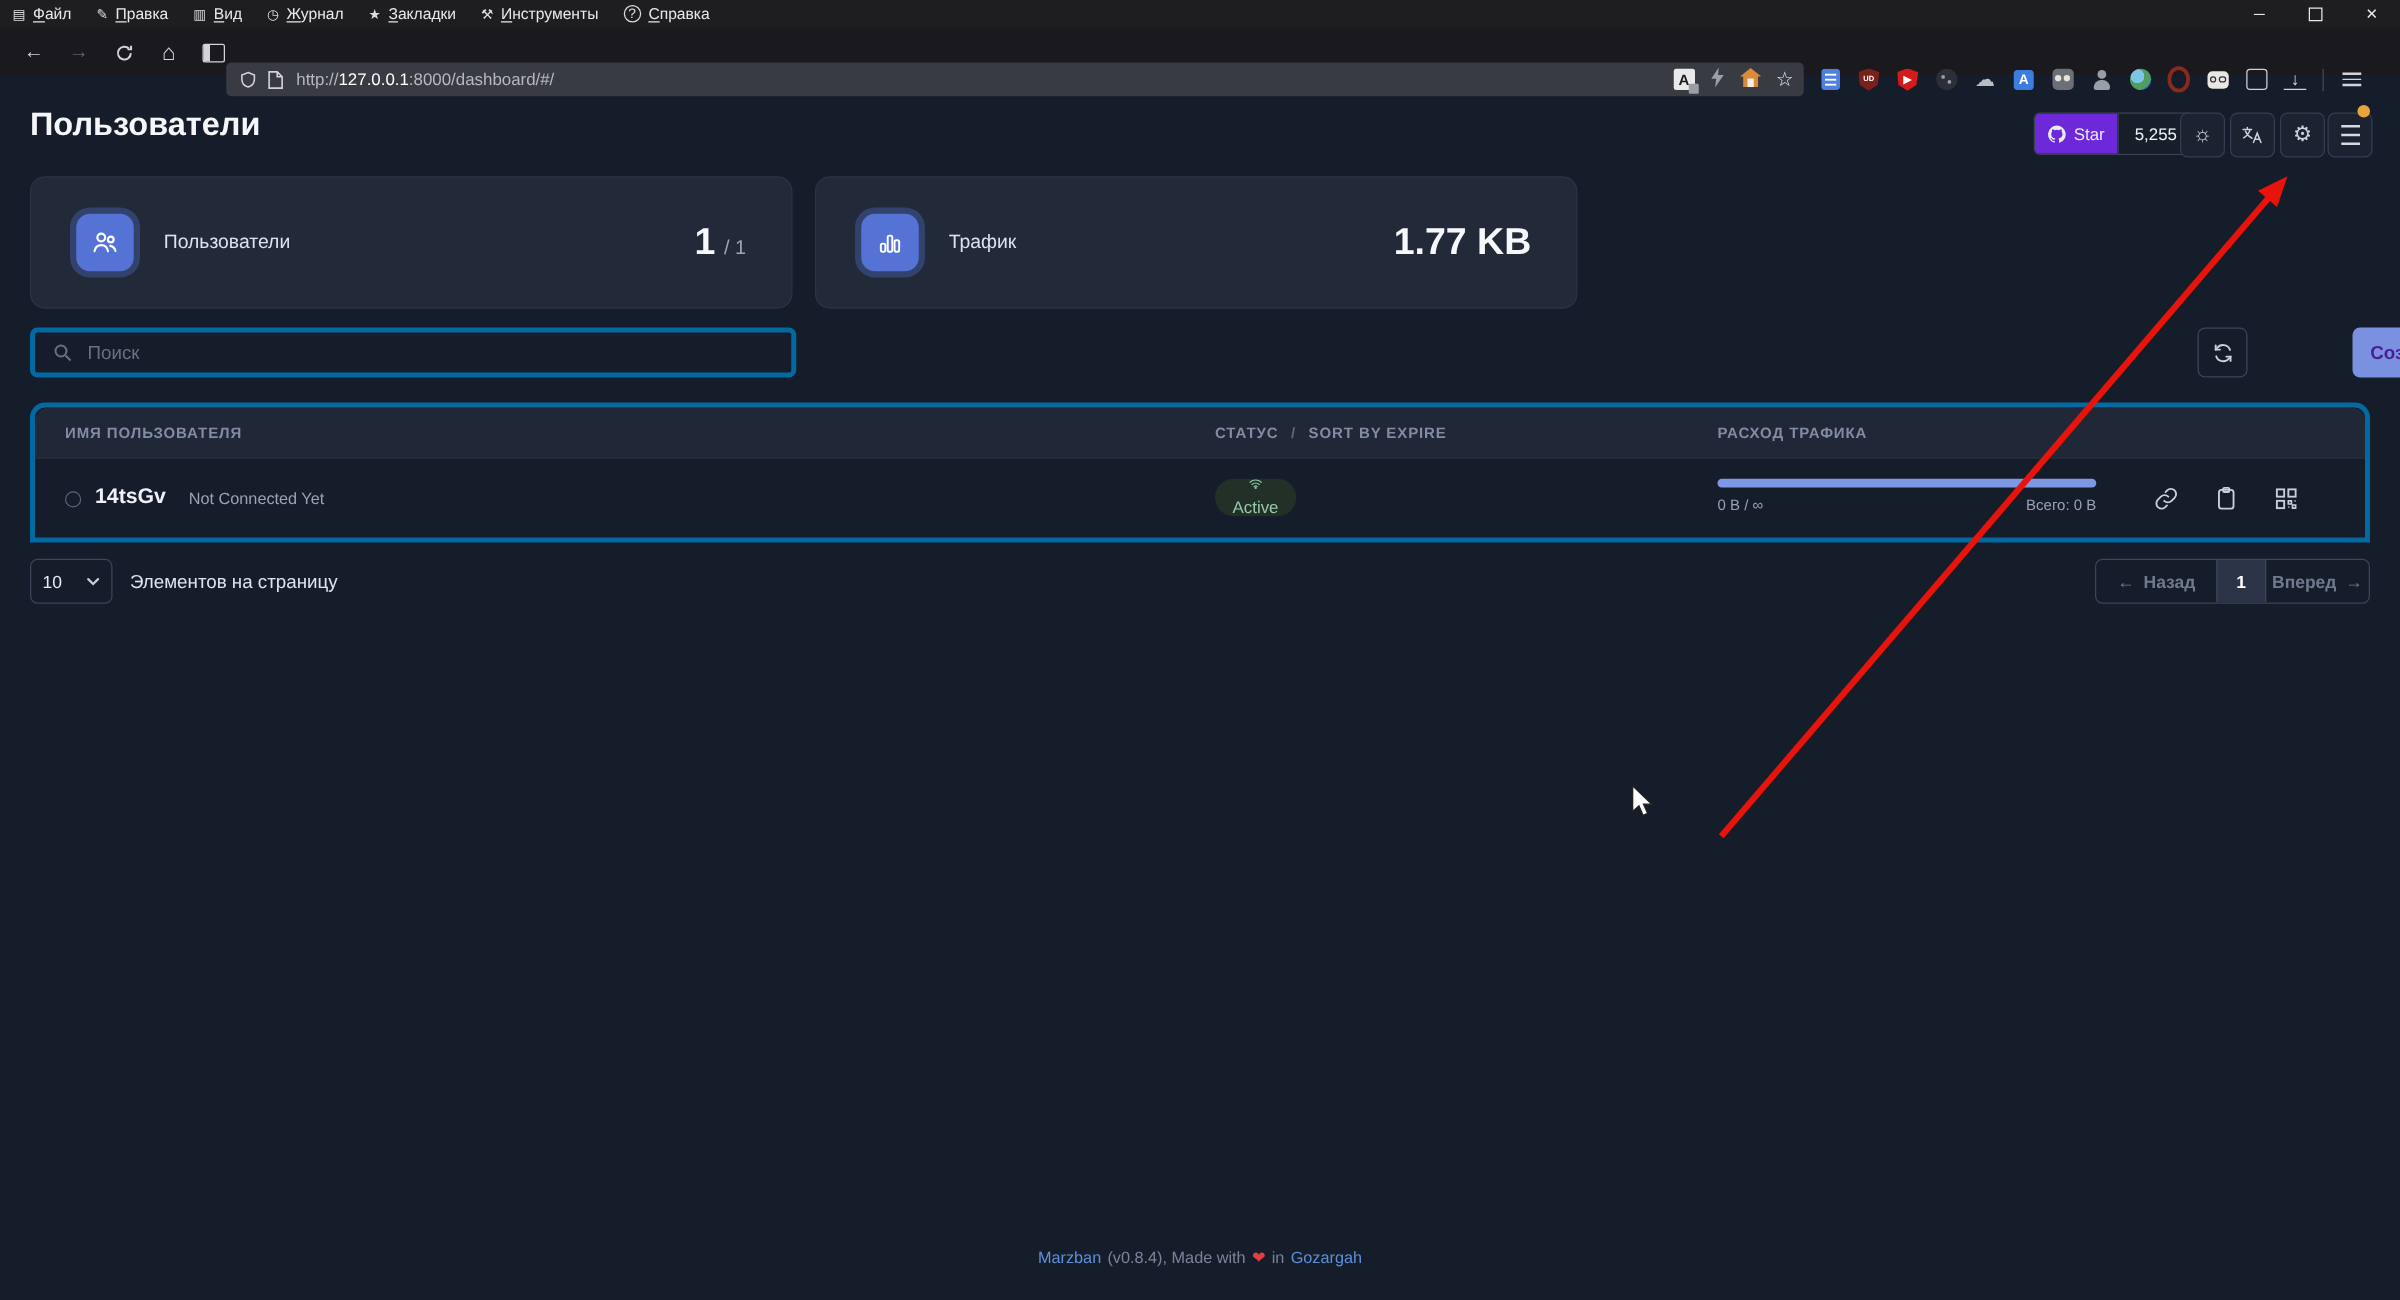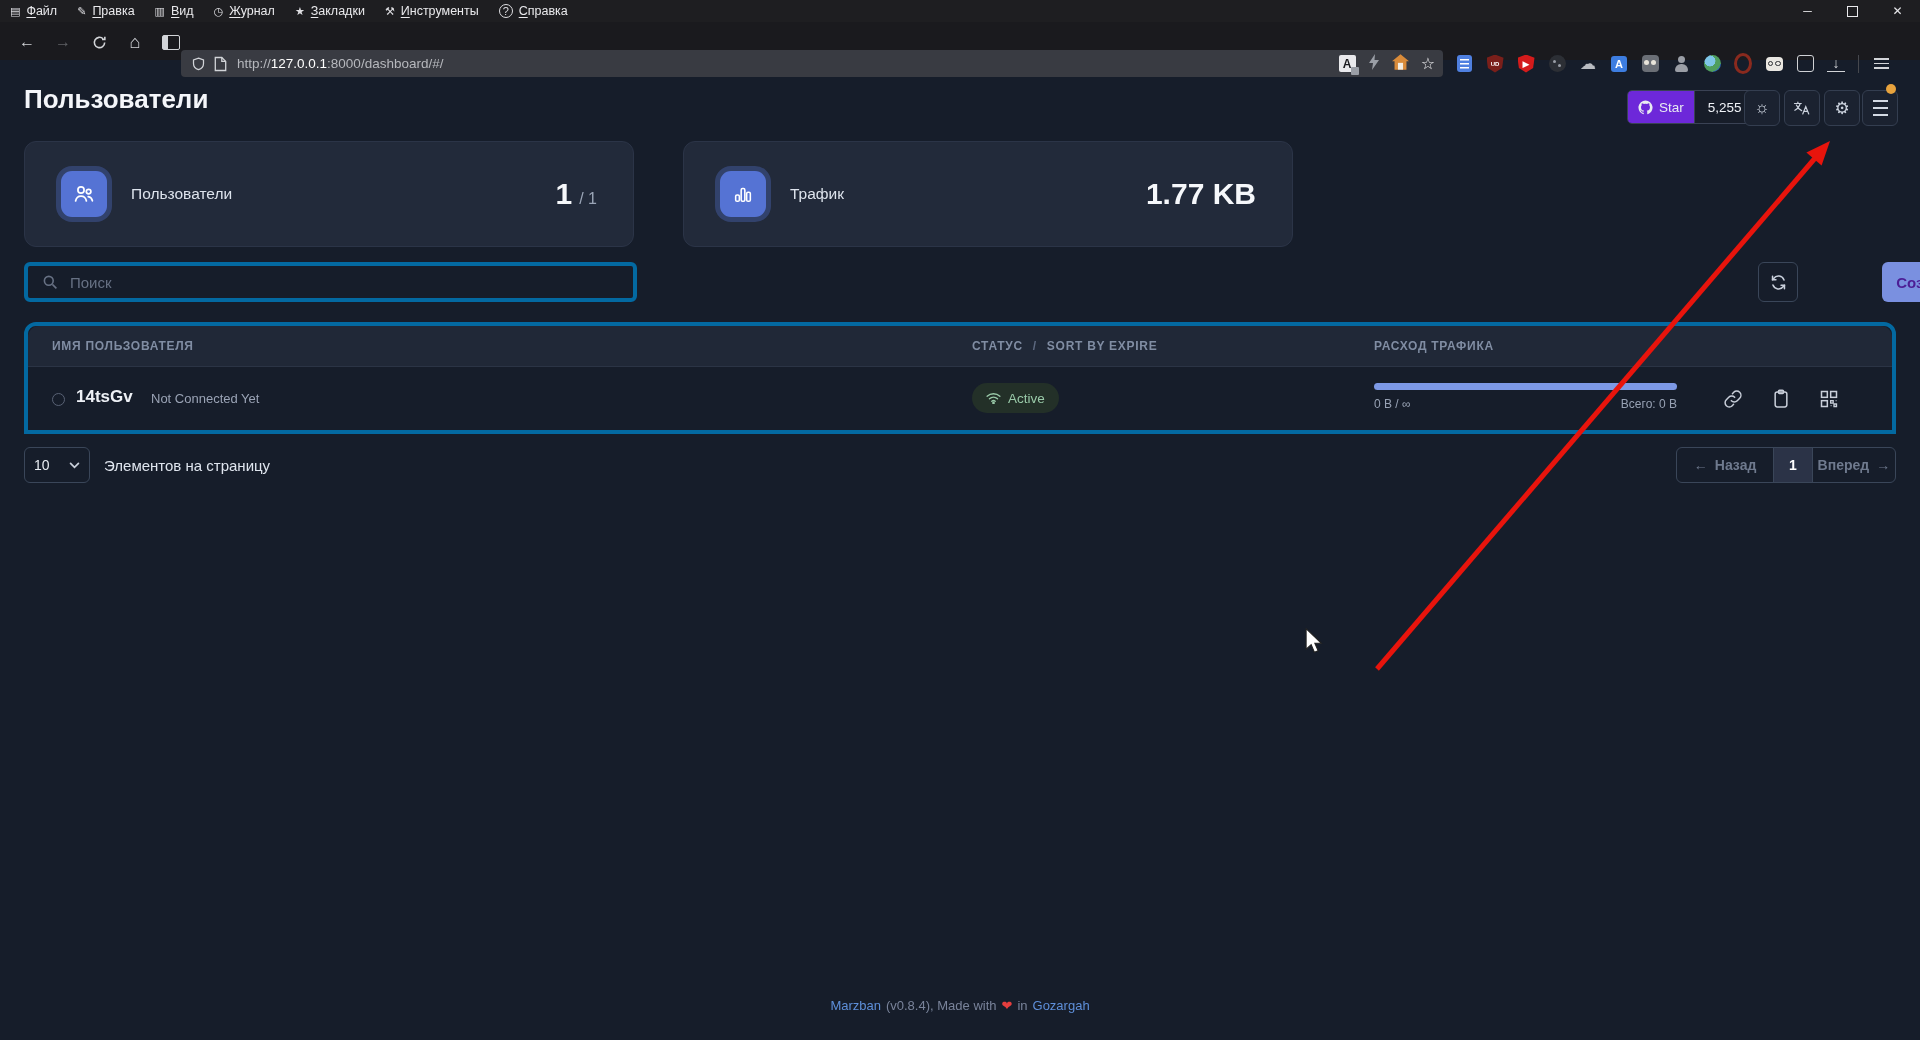--- a/index.html
+++ b/index.html
@@ -81,21 +81,21 @@
   .tablewrap{position:absolute;left:24px;top:322px;width:1872px;border:4px solid #0369a1;
     border-radius:12px 12px 0 0;box-sizing:border-box;}
   .thead{height:40px;background:#202837;border-bottom:1px solid #2b3445;border-radius:11px 11px 0 0;position:relative;}
   .th{position:absolute;top:0;height:40px;display:flex;align-items:center;font-size:12px;font-weight:bold;
     letter-spacing:.06em;color:#808da3;cursor:pointer;}
   .trow{height:63px;position:relative;}
   .rowcircle{position:absolute;left:24px;top:26px;width:11px;height:11px;border:1.6px solid #596275;border-radius:50%;}
   .uname{position:absolute;left:48px;top:20px;font-size:17px;font-weight:bold;color:#eef1f6;}
   .unote{position:absolute;left:123px;top:24px;font-size:13px;color:#9aa3b5;}
   .badge{position:absolute;left:944px;top:16px;height:30px;padding:0 14px;border-radius:15px;background:#233028;
-    display:flex;align-items:center;gap:7px;color:#99c9a8;font-size:13.5px;}
+    display:flex;align-items:center;gap:7px;color:#99c9a8;font-size:13.5px;flex-direction:column;}
   .pbar{position:absolute;left:1346px;top:16px;width:303px;height:7px;border-radius:4px;background:#7d99e6;}
   .plabels{position:absolute;left:1346px;top:30px;width:303px;display:flex;justify-content:space-between;
     font-size:12px;color:#98a2b4;}
   .rowicons{position:absolute;right:53px;top:0;height:63px;display:flex;align-items:center;gap:29px;}
   .rowicons .ri{display:flex;cursor:pointer;}
   .perpage{position:absolute;left:24px;top:447px;width:66px;height:36px;border:1px solid #3a4659;border-radius:6px;
     box-sizing:border-box;display:flex;align-items:center;justify-content:space-between;padding:0 9px;
     color:#e8ecf2;font-size:14px;cursor:pointer;}
   .perpage-label{position:absolute;left:104px;top:447px;height:36px;display:flex;align-items:center;
     font-size:15px;color:#dfe5ee;}
@@ -293,21 +293,21 @@
           <path d="M16.2 14.7c2.2.4 3.7 1.9 4.2 4.1"></path>
         </svg>
     </div>
     <div class="clabel">Пользователи</div>
     <div class="cval">
         <span class="cbig">1</span>
         <span class="csuf-dim">/ 1</span>
       </div>
   </div>
 
-  <div class="card" style="left:683px;align-items:center;">
+  <div class="card" style="left:652px;align-items:center;">
     <div class="cicon">
       <svg width="22" height="22" viewBox="0 0 24 24" fill="none" stroke="#fff" stroke-width="1.7">
           <rect x="4" y="13" width="4" height="7" rx="1.5"></rect>
           <rect x="10" y="6" width="4" height="14" rx="1.5"></rect>
           <rect x="16" y="10" width="4" height="10" rx="1.5"></rect>
         </svg>
     </div>
     <div class="clabel">Трафик</div>
     <div class="cval">
         <span class="cbig">1.77 KB</span>

